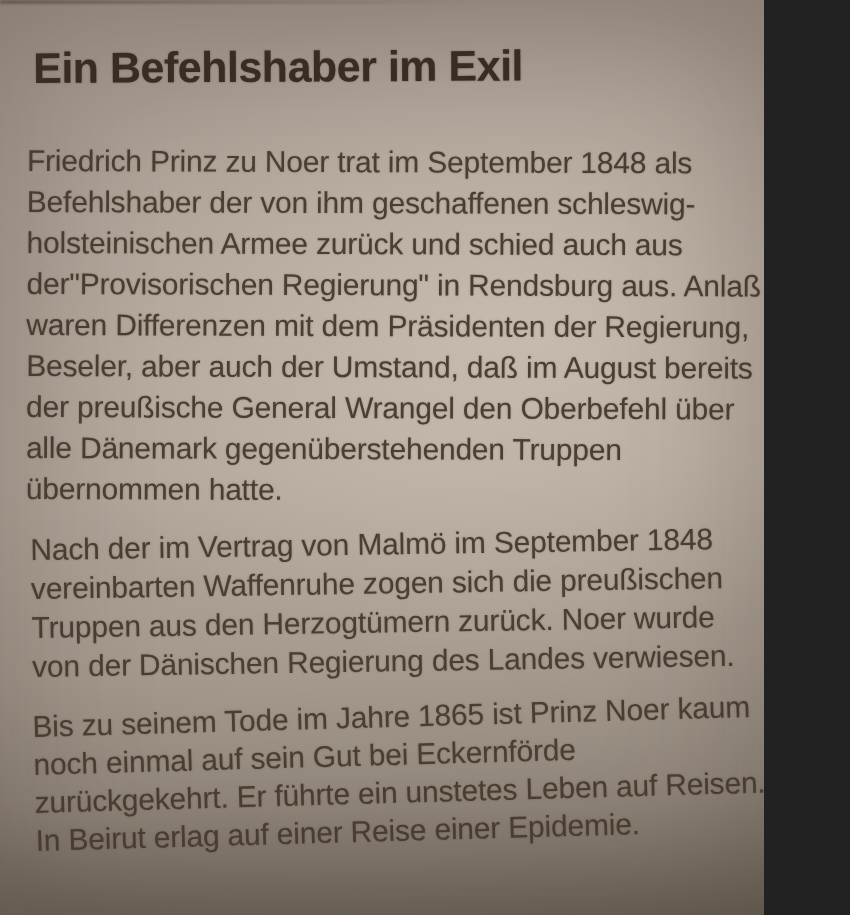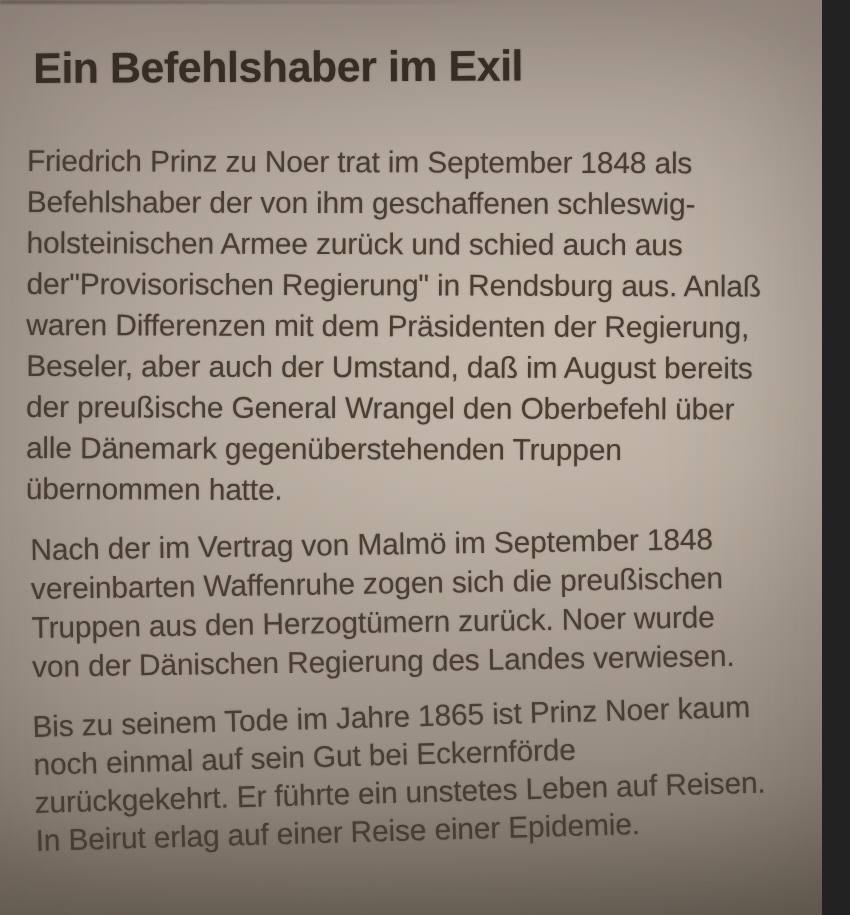--- a/index.html
+++ b/index.html
@@ -8,21 +8,21 @@
     --panel-shadow: #6b6257;
     --body-text: #4a3e33;
     --title-text: #382d24;
   }
   * { margin: 0; padding: 0; box-sizing: border-box; }
   html, body { background: #222; }
   body { width: 850px; }
 
   .photo {
     position: relative;
-    width: 822px;
+    width: 764px;
     height: 915px;
     overflow: hidden;
     font-family: "Liberation Sans", "DejaVu Sans", sans-serif;
     background:
       radial-gradient(ellipse 520px 330px at 68% 36%, rgba(216,204,190,0.55), rgba(216,204,190,0) 100%),
       radial-gradient(ellipse 760px 520px at 55% 48%, rgba(198,187,174,0.45), rgba(198,187,174,0) 100%),
       linear-gradient(178deg,
         #9e9188 0%,
         #a5998f 22%,
         #a89c91 52%,

